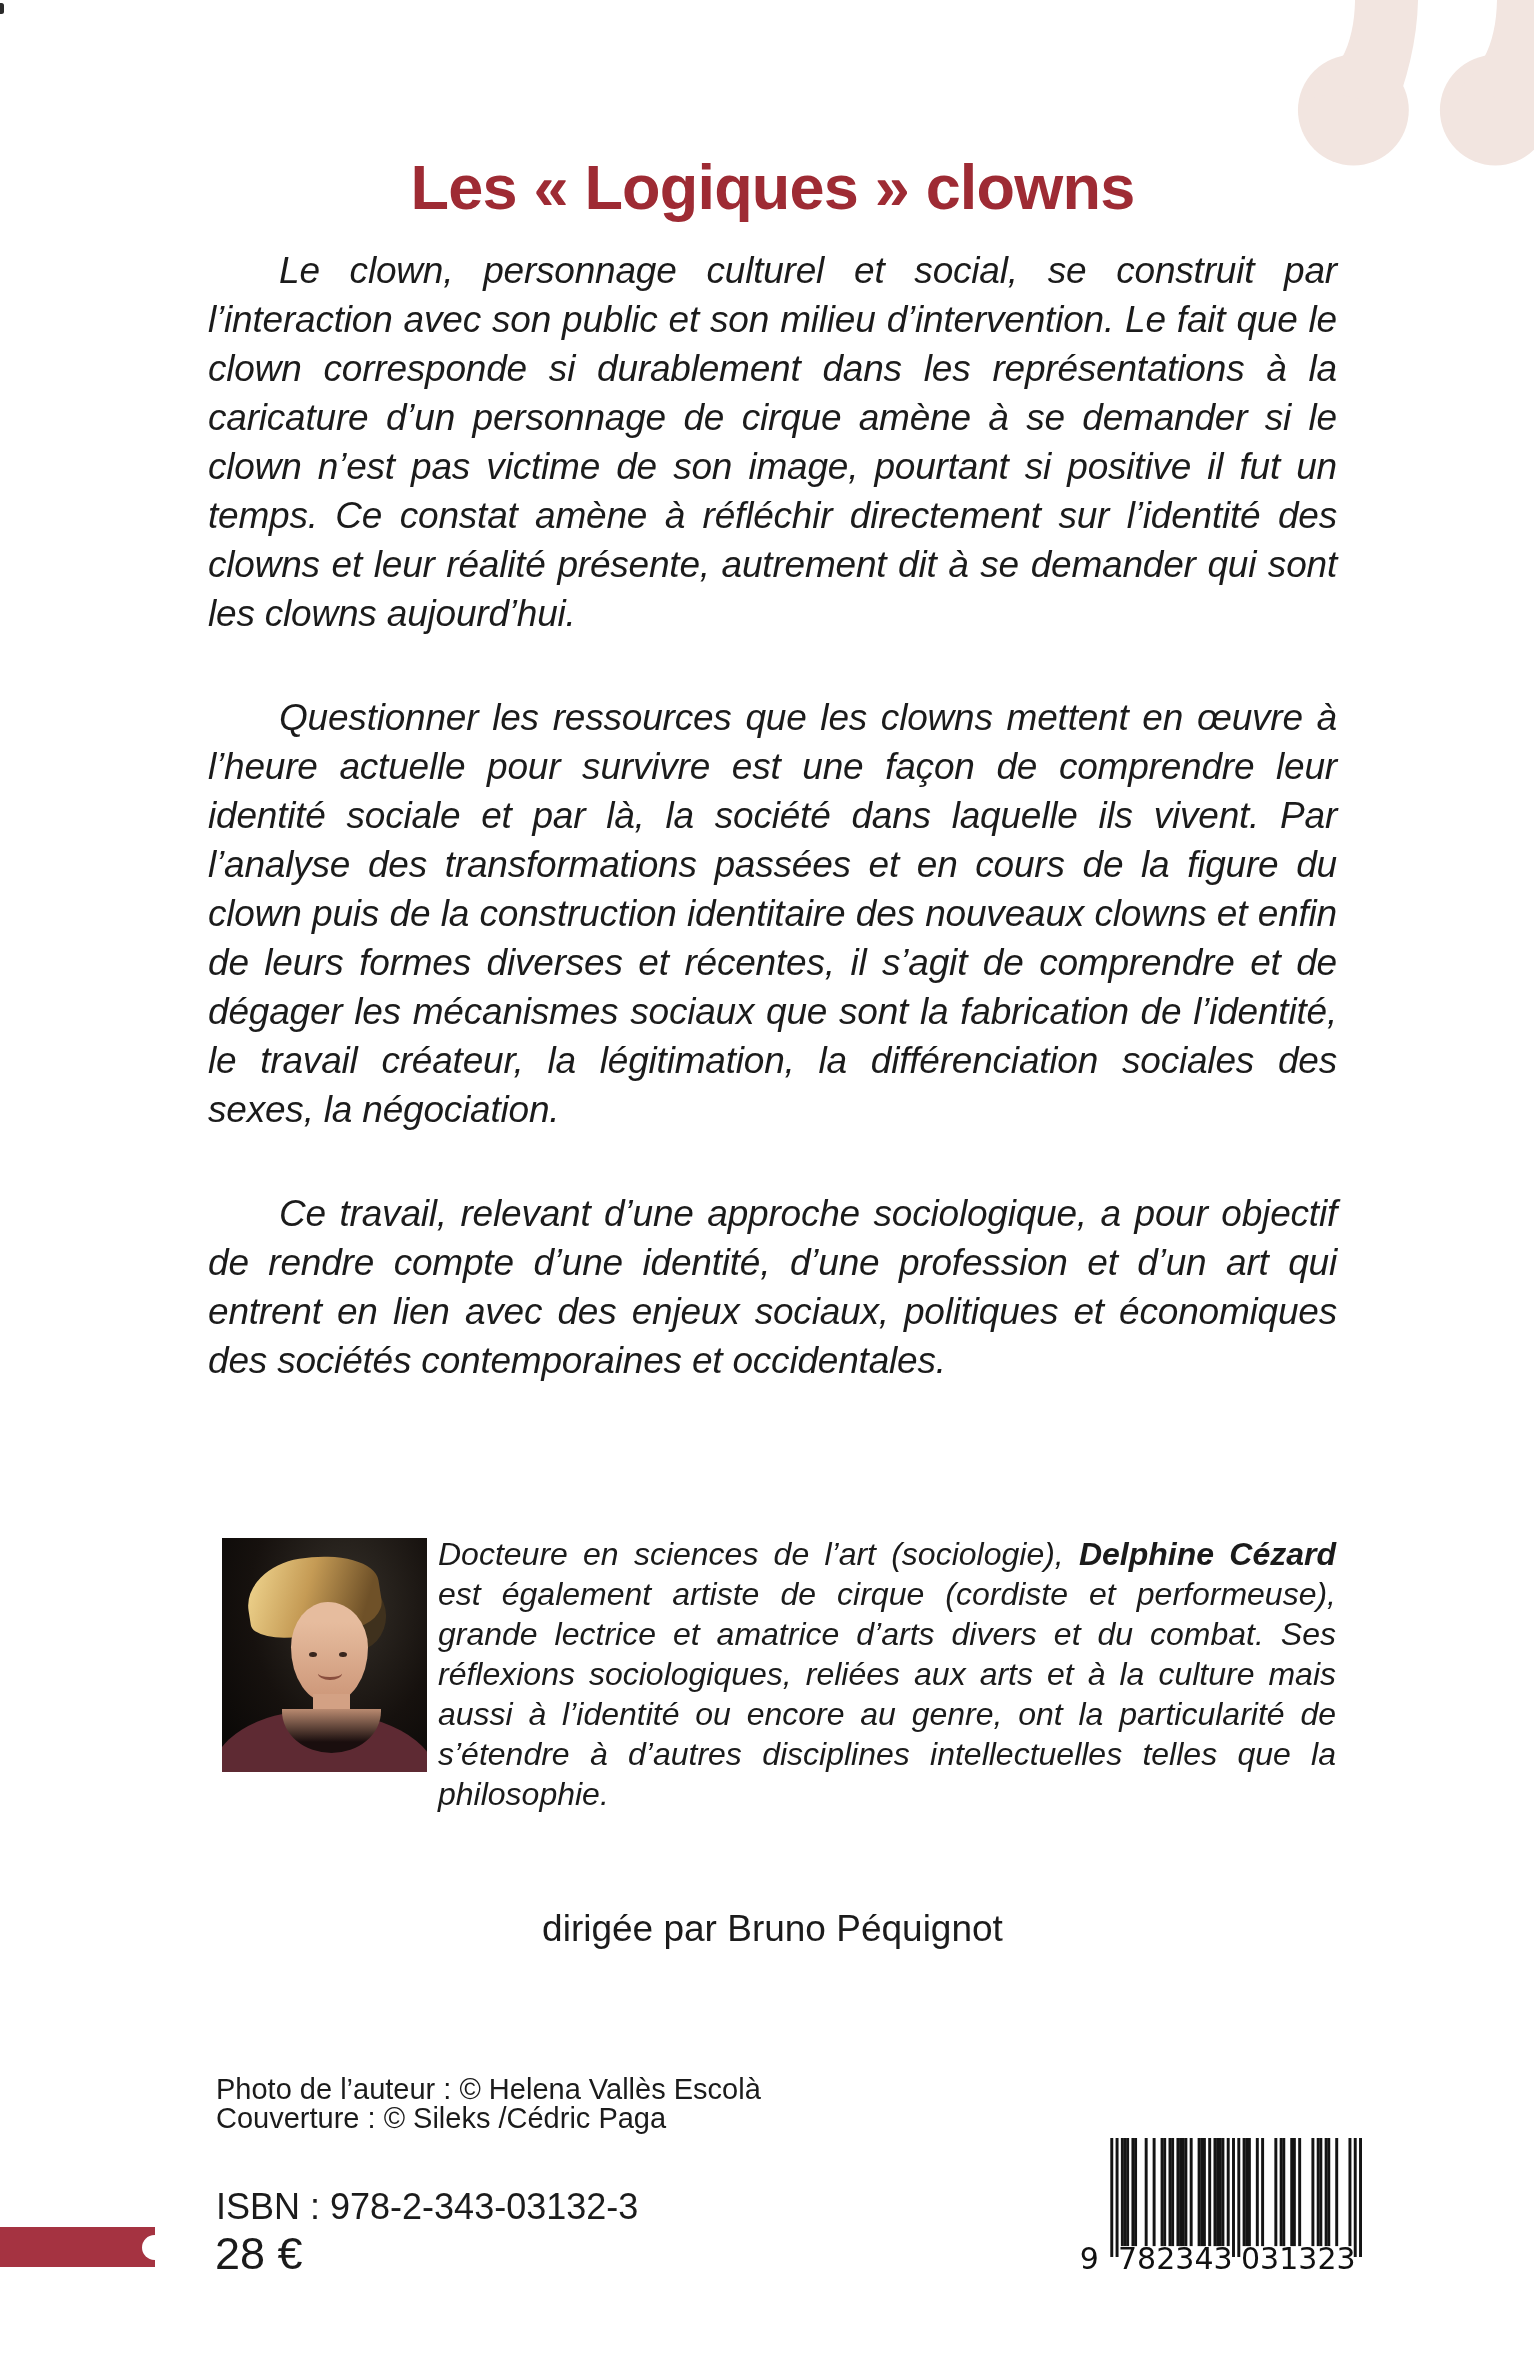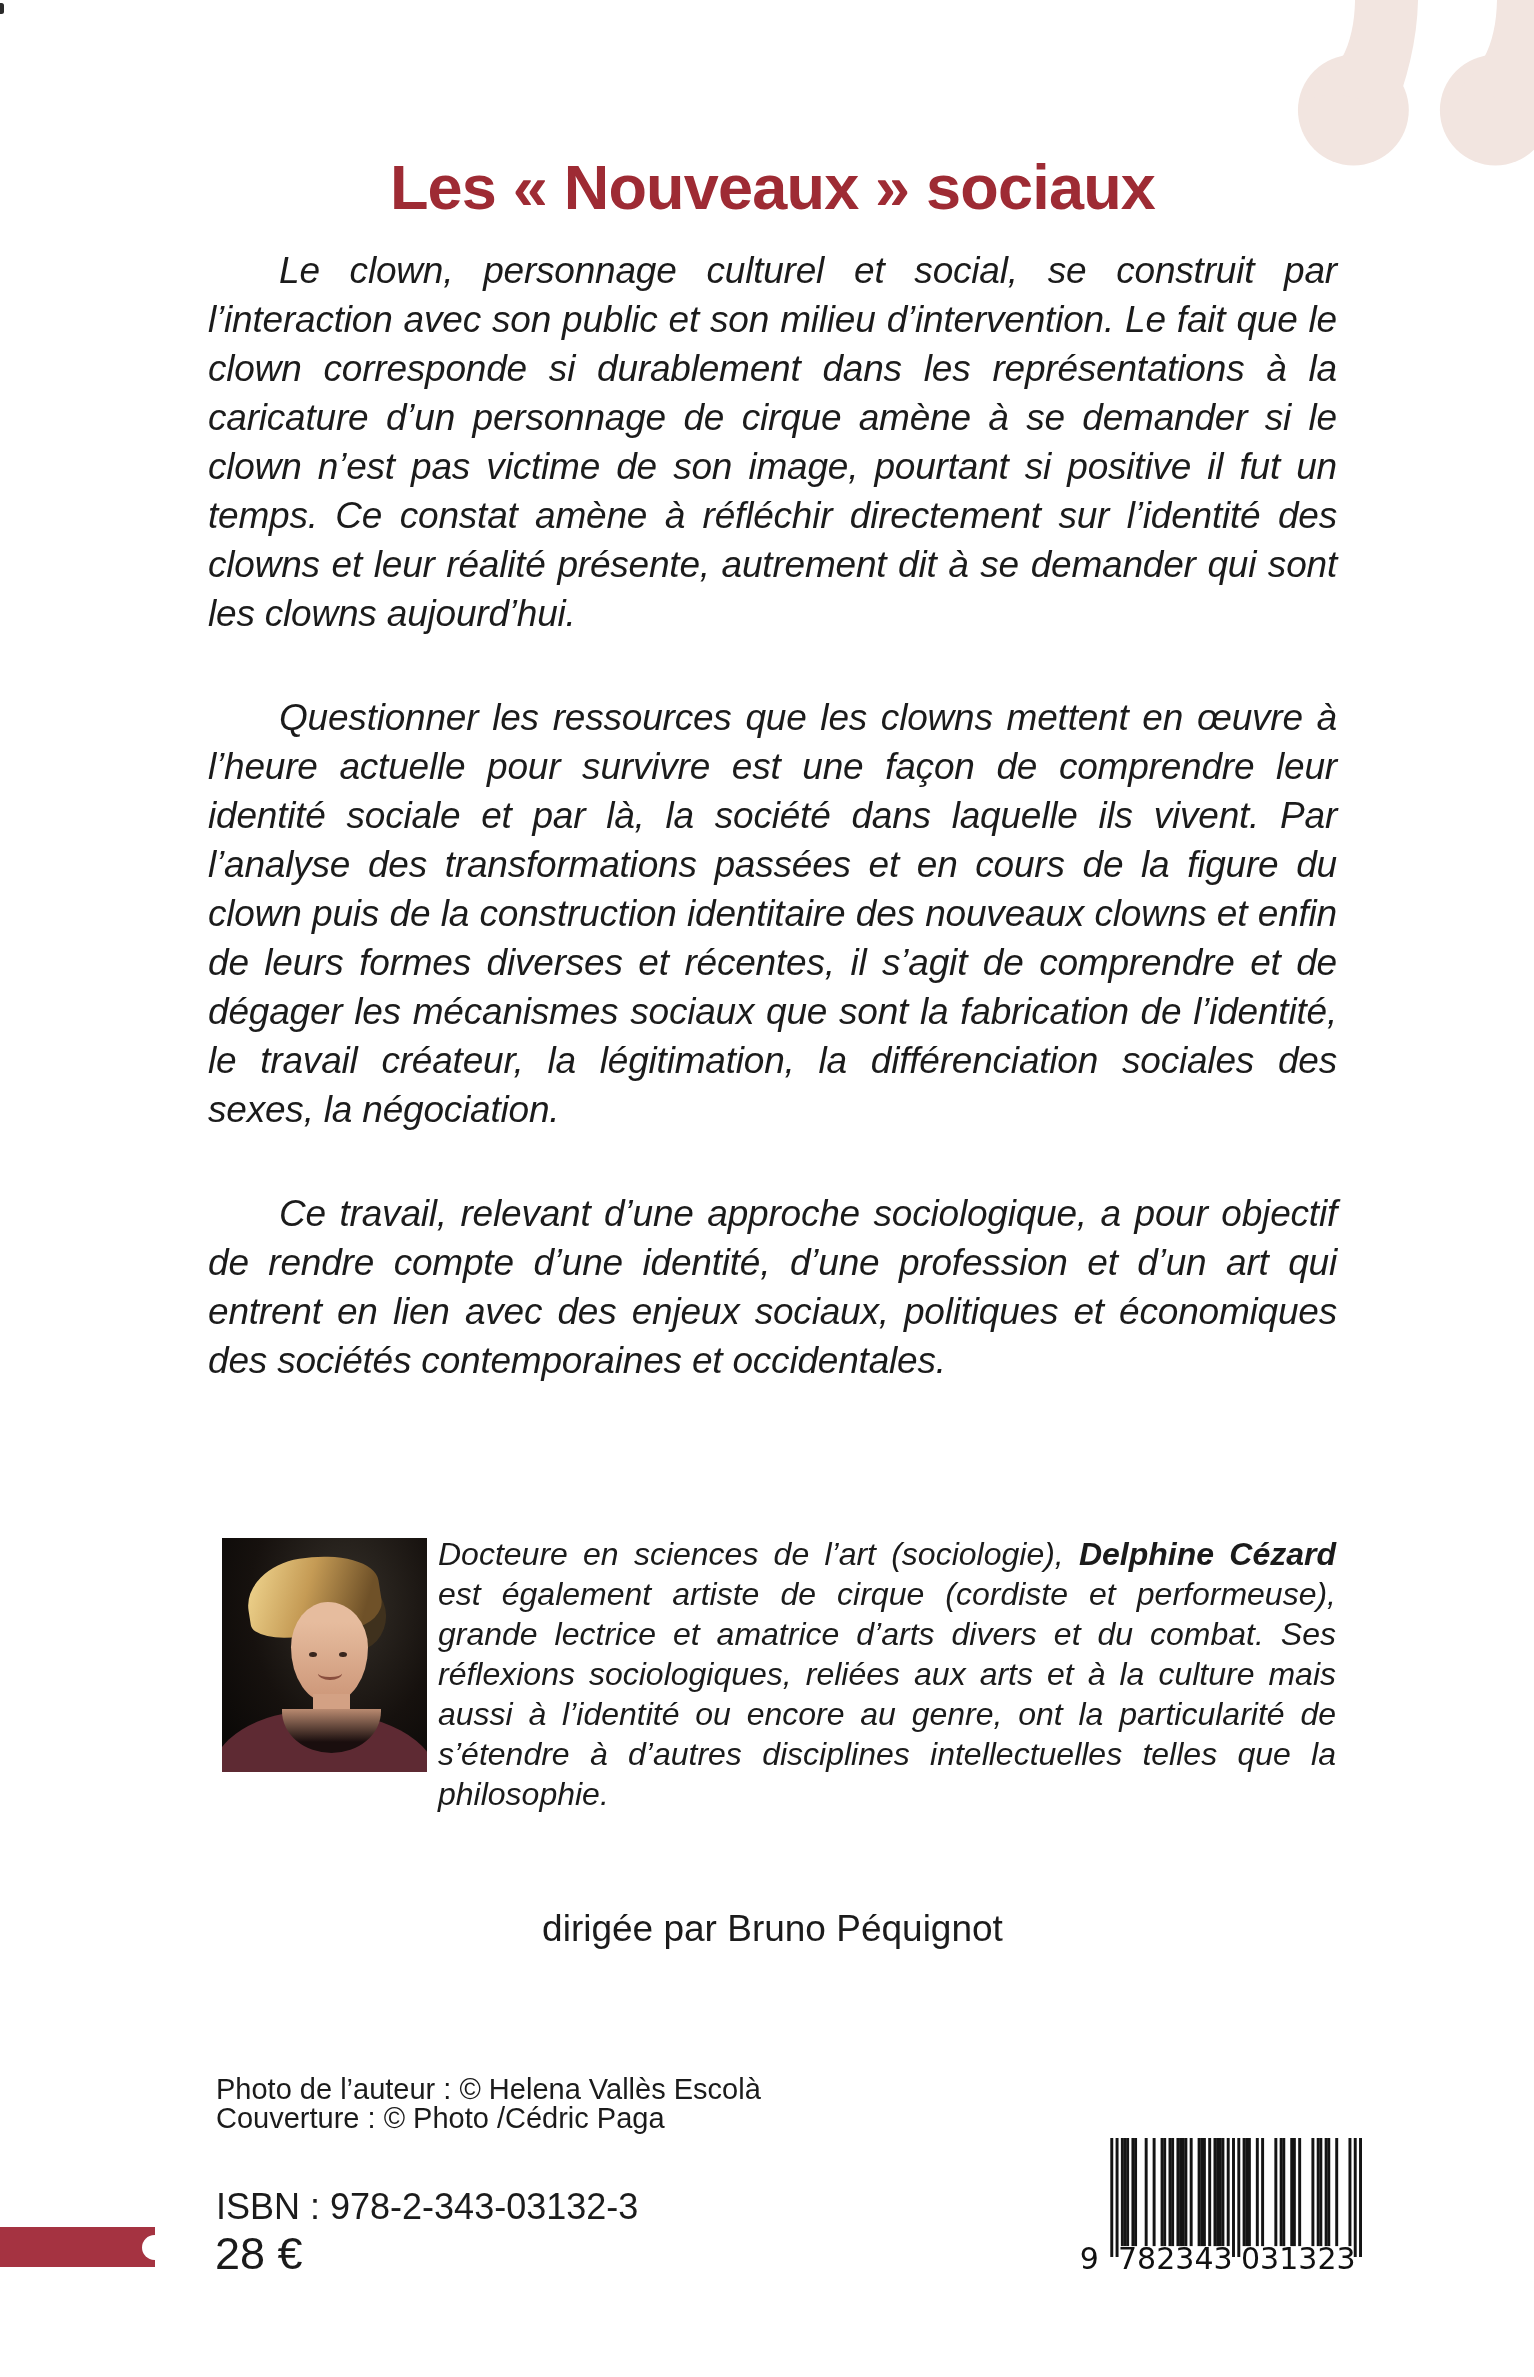--- a/index.html
+++ b/index.html
@@ -72,21 +72,21 @@
       <path d="M 131 0 C 130 54 112 92 64 120 C 104 107 150 112 174 142 C 193 96 205 48 206 0 Z"></path>
       <g transform="translate(169 0)">
         <circle cx="129" cy="131" r="66"></circle>
         <path d="M 131 0 C 130 54 112 92 64 120 C 104 107 150 112 174 142 C 193 96 205 48 206 0 Z"></path>
       </g>
     </g>
   </svg>
 
   <div class="corner-speck"></div>
 
-  <h1 class="title">Les « Nouveaux » sociaux</h1>
+  <h1 class="title">Les « Logiques » clowns</h1>
 
   <div class="body-text">
     <p>Le clown, personnage culturel et social, se construit par l’interaction avec son public et son milieu d’intervention. Le fait que le clown corresponde si durablement dans les représentations à la caricature d’un personnage de cirque amène à se demander si le clown n’est pas victime de son image, pourtant si positive il fut un temps. Ce constat amène à réfléchir directement sur l’identité des clowns et leur réalité présente, autrement dit à se demander qui sont les clowns aujourd’hui.</p>
     <p>Questionner les ressources que les clowns mettent en œuvre à l’heure actuelle pour survivre est une façon de comprendre leur identité sociale et par là, la société dans laquelle ils vivent. Par l’analyse des transformations passées et en cours de la figure du clown puis de la construction identitaire des nouveaux clowns et enfin de leurs formes diverses et récentes, il s’agit de comprendre et de dégager les mécanismes sociaux que sont la fabrication de l’identité, le travail créateur, la légitimation, la différenciation sociales des sexes, la négociation.</p>
     <p>Ce travail, relevant d’une approche sociologique, a pour objectif de rendre compte d’une identité, d’une profession et d’un art qui entrent en lien avec des enjeux sociaux, politiques et économiques des sociétés contemporaines et occidentales.</p>
   </div>
 
   <div class="photo">
     <div class="ph-hair-dark"></div>
     <div class="ph-hair"></div>
@@ -100,21 +100,21 @@
   </div>
 
   <div class="bio"><span>Docteure en sciences de l’art (sociologie), </span><span class="author">Delphine Cézard</span><span> est également artiste de cirque (cordiste et performeuse), grande lectrice et amatrice d’arts divers et du combat. Ses réflexions sociologiques, reliées aux arts et à la culture mais aussi à l’identité ou encore au genre, ont la particularité de s’étendre à d’autres disciplines intellectuelles telles que la philosophie.</span></div>
 
   <div class="collection">
     <div class="c2">dirigée par Bruno Péquignot</div>
   </div>
 
   <div class="credits">
     <div>Photo de l’auteur : © Helena Vallès Escolà</div>
-    <div>Couverture : © Photo /Cédric Paga</div>
+    <div>Couverture : © Sileks /Cédric Paga</div>
   </div>
 
   <div class="isbn">ISBN : 978-2-343-03132-3</div>
   <div class="price">28 €</div>
 
   <div class="redbar"></div>
 
   <div class="barcode">
     <svg id="bars" width="252" height="119" viewBox="0 0 300 142" xmlns="http://www.w3.org/2000/svg">
         <rect x="0.00" y="0" width="3.51" height="142" fill="#141414"></rect>

